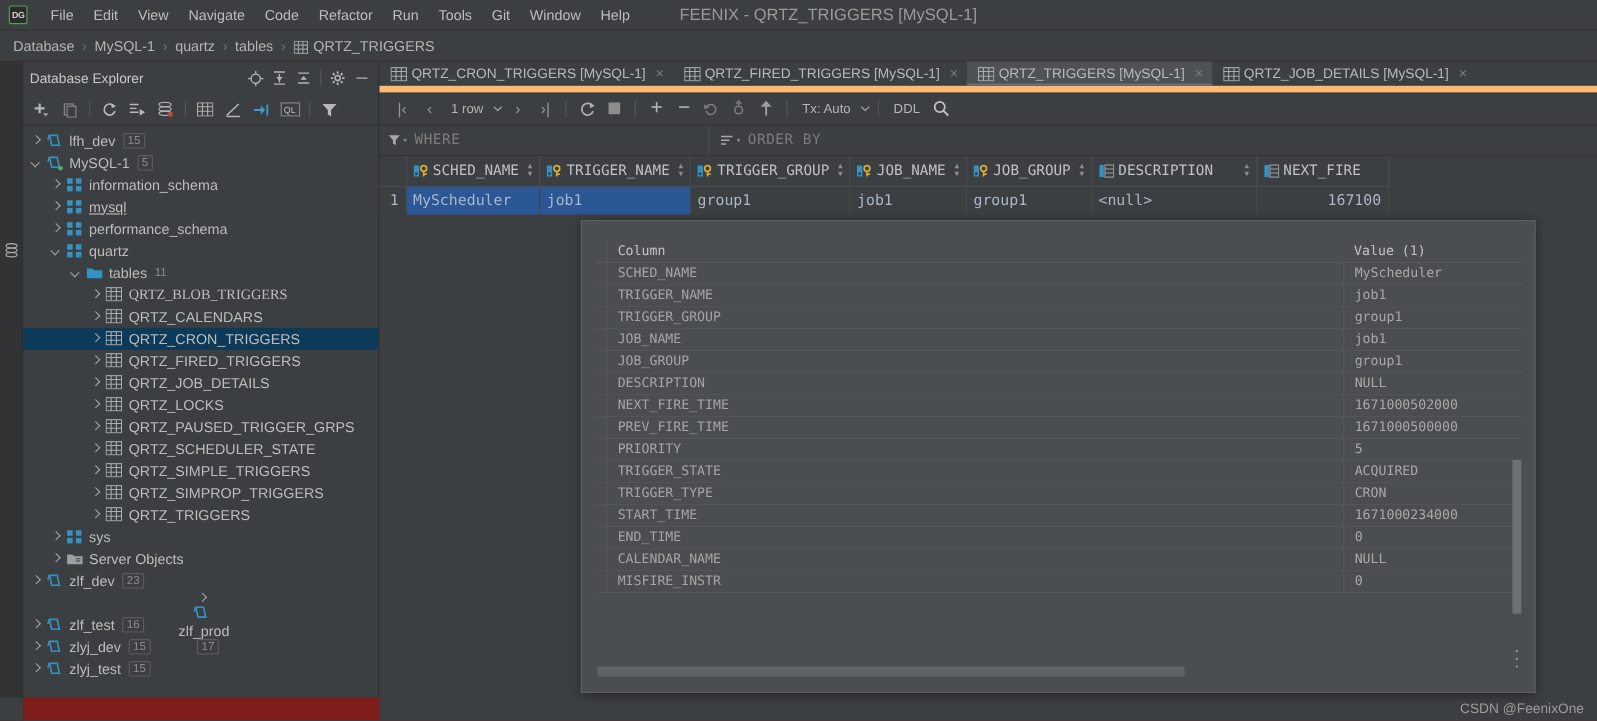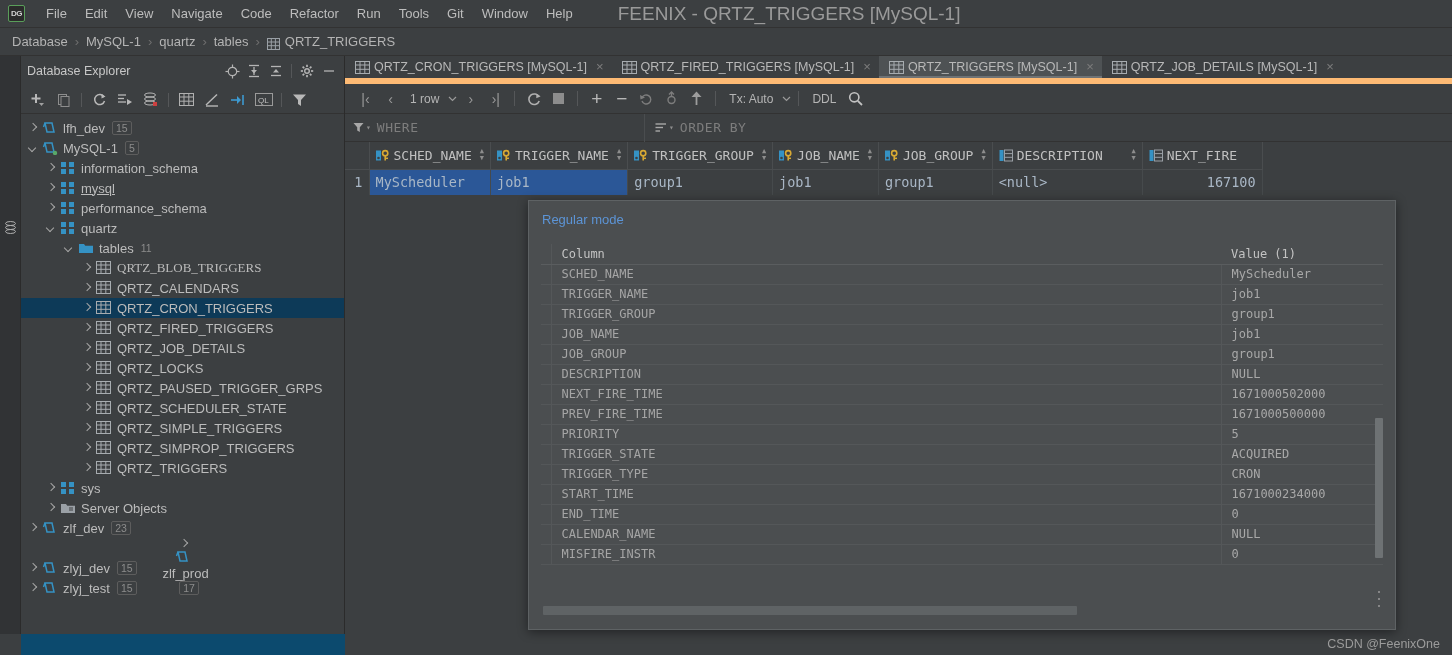--- a/index.html
+++ b/index.html
@@ -3,39 +3,39 @@
 <meta charset="utf-8">
 <style>
   * { box-sizing: border-box; margin:0; padding:0; }
   html, body {
     width: 1452px; height: 655px;
     background: #3c3f41;
     font-family: "Liberation Sans", sans-serif;
     overflow: hidden;
     color: #bbbbbb;
   }
-  #app { position: relative; width:1452px; height:655px; background:#0c4a6e; }
+  #app { position: relative; width:1452px; height:655px; background:#7f1d1d; }
 
   
   .menubar {
     position:absolute; left:0; top:0; width:1452px; height:28px;
     background:#3c3f41; display:flex; align-items:center;
     border-bottom:1px solid #323232;
   }
   .dg-logo {
     width:17px; height:17px; margin-left:8px; margin-right:12px;
     border:1px solid #5a9e5a; background:#2b2b2b; border-radius:2px;
     color:#d0d0d0; font-size:8px; font-weight:bold; line-height:15px;
     text-align:center; letter-spacing:-0.5px;
   }
   .menu-item {
     font-size:13px; color:#bdbdbd; padding:2px 9px; cursor:default;
   }
   .win-title {
-    font-size:19px; color:#9a9a9a; margin-left:36px; white-space:nowrap;
+    font-size:15px; color:#9a9a9a; margin-left:36px; white-space:nowrap;
   }
 
   
   .breadcrumb {
     position:absolute; left:0; top:28px; width:1452px; height:28px;
     background:#3c3f41; display:flex; align-items:center; padding-left:12px;
     border-bottom:1px solid #323232;
   }
   .crumb { font-size:13px; color:#b4b4b4; }
   .crumb-sep { font-size:13px; color:#6e6e6e; margin:0 7px; }
@@ -608,20 +608,29 @@
           <span class="badge">23</span>
         </div>
         <div class="tnode" style="padding-left: 6px; flex-direction: column;">
           <span class="arrow right"></span>
           <span class="ticon"><svg width="16" height="14" viewBox="0 0 16 14">
               <path d="M3 2 L10 2 L12 11 L5 11 Z" fill="none" stroke="#3592c4" stroke-width="1.5"></path>
               <line x1="3" y1="2" x2="1.5" y2="6" stroke="#3592c4" stroke-width="1.5"></line>
             </svg></span>
           <span class="tlabel">zlf_prod</span>
           <span class="badge">17</span>
+        </div>
+        <div class="tnode" style="padding-left: 6px;">
+          <span class="arrow right"></span>
+          <span class="ticon"><svg width="16" height="14" viewBox="0 0 16 14">
+              <path d="M3 2 L10 2 L12 11 L5 11 Z" fill="none" stroke="#3592c4" stroke-width="1.5"></path>
+              <line x1="3" y1="2" x2="1.5" y2="6" stroke="#3592c4" stroke-width="1.5"></line>
+            </svg></span>
+          <span class="tlabel">zlf_test</span>
+          <span class="badge">16</span>
         </div>
         <div class="tnode" style="padding-left: 6px;">
           <span class="arrow right"></span>
           <span class="ticon"><svg width="16" height="14" viewBox="0 0 16 14">
               <path d="M3 2 L10 2 L12 11 L5 11 Z" fill="none" stroke="#3592c4" stroke-width="1.5"></path>
               <line x1="3" y1="2" x2="1.5" y2="6" stroke="#3592c4" stroke-width="1.5"></line>
             </svg></span>
           <span class="tlabel">zlyj_dev</span>
           <span class="badge">15</span>
         </div>
@@ -879,21 +888,20 @@
               <td class="nullv">&lt;null&gt;</td>
               <td class="numv">167100</td>
             </tr>
           </tbody>
       </table>
     </div>
 
   </div>
 
   <div class="popup">
-    <div class="popup-mode">Regular mode</div>
     <div class="popup-table-wrap">
       <table class="ptable">
         <thead>
             <tr>
           <th class="gut"></th>
           <th style="width:670px">Column</th>
           <th>Value (1)</th>
         </tr>
           </thead>
         <tbody id="popup-body">

